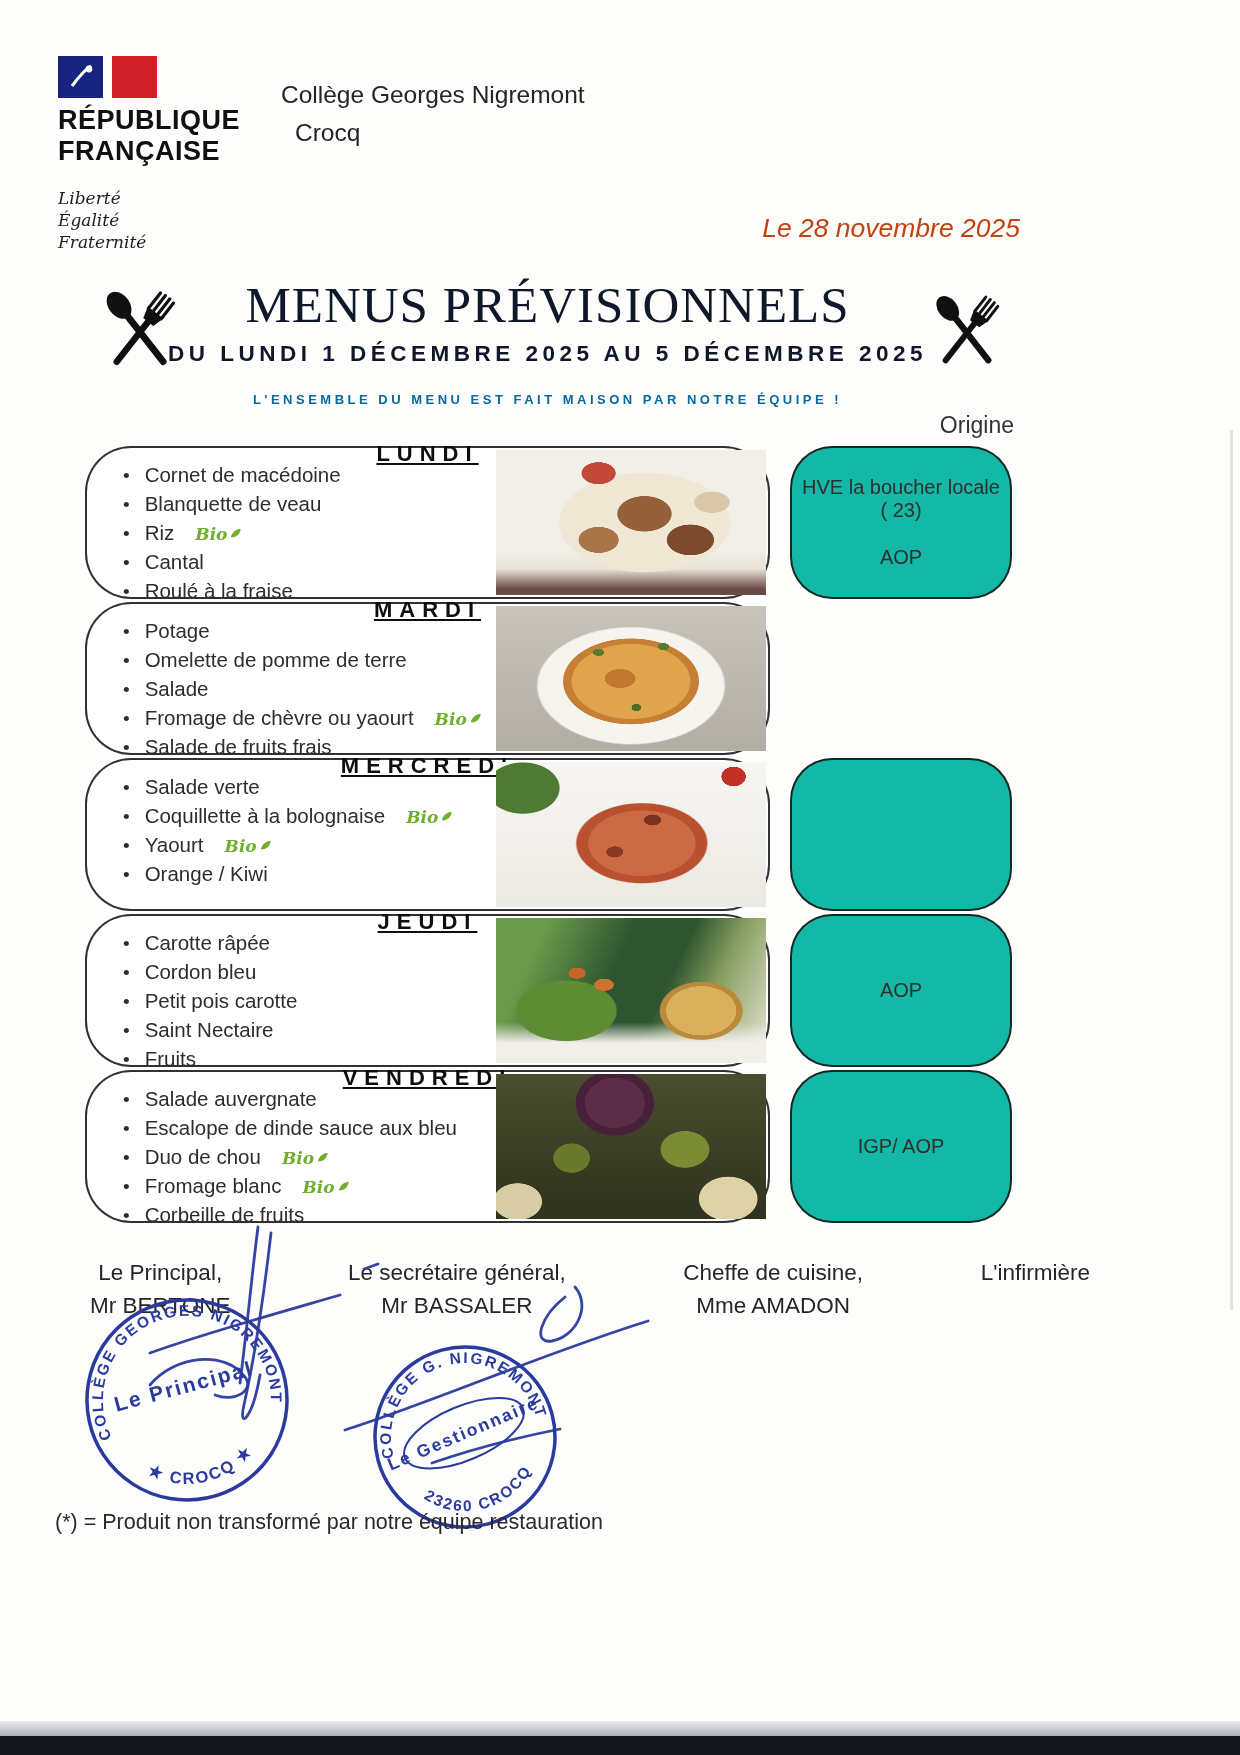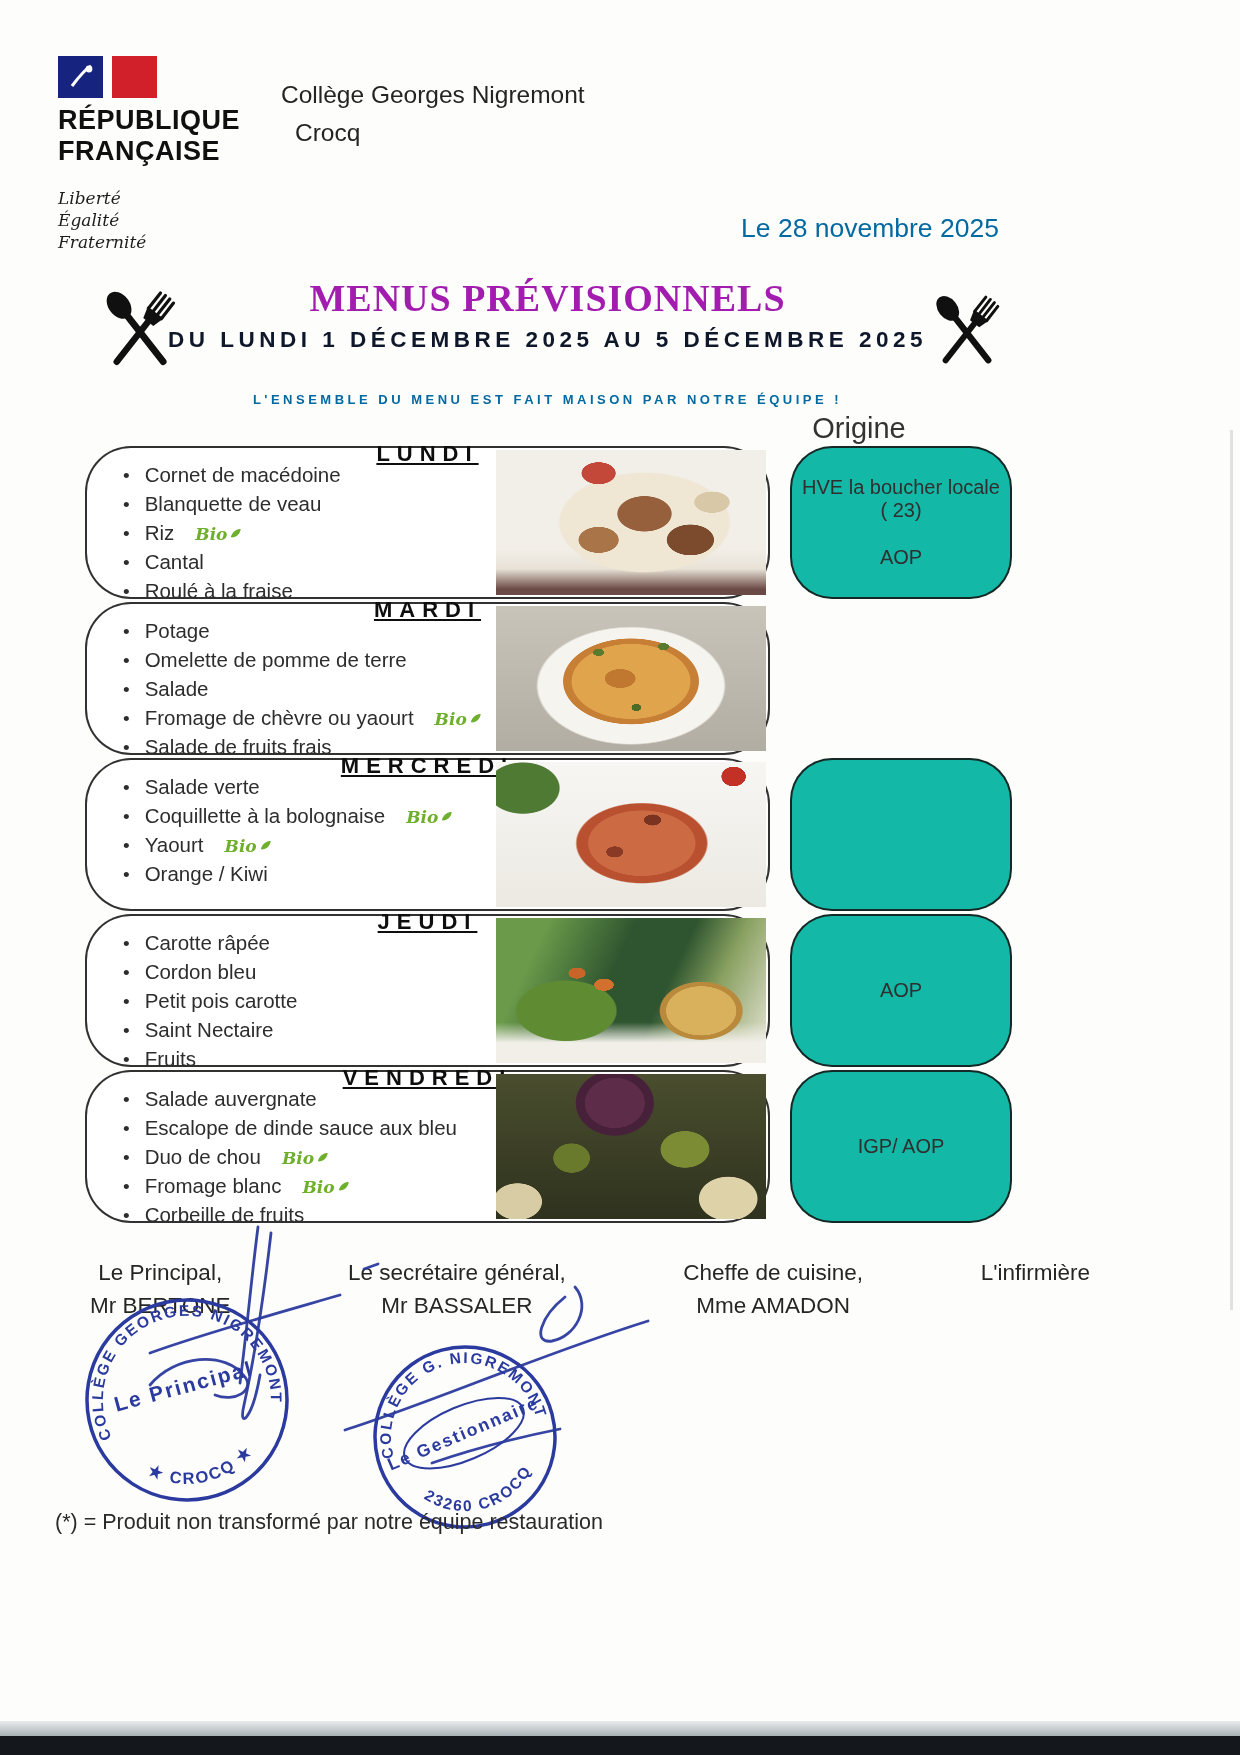--- a/index.html
+++ b/index.html
@@ -17,30 +17,30 @@
   .gov{position:absolute;left:58px;top:56px;width:230px;}
   .flags{display:flex;gap:9px;}
   .flag{width:45px;height:42px;position:relative;}
   .flag-blue{background:#16247f;}
   .flag-red{background:#d1202a;}
   .flag-blue svg{position:absolute;inset:0;}
   .gov-title{margin-top:7px;font-weight:bold;font-size:27px;line-height:31px;letter-spacing:.5px;color:#101010;}
   .motto{margin-top:20px;font-family:"DejaVu Serif",serif;font-style:italic;font-size:17px;line-height:22px;color:#1d1d1d;}
   .school{position:absolute;left:281px;top:76px;font-size:24.5px;line-height:38px;color:#242424;}
   .school-city{margin-left:14px;}
-  .letter-date{position:absolute;left:720px;top:213px;width:300px;text-align:center;font-size:26.5px;color:#0369a1;}
+  .letter-date{position:absolute;left:720px;top:213px;width:300px;text-align:right;font-size:26.5px;color:#c2410c;font-style:italic;}
   
   .title-wrap{position:absolute;left:85px;top:276px;width:925px;text-align:center;}
-  .page-title{font-family:"Liberation Serif",serif;font-weight:bold;font-size:38px;letter-spacing:1px;color:#a21caf;}
+  .page-title{font-family:"Liberation Serif",serif;font-weight:normal;font-size:51px;letter-spacing:1px;color:#0f172a;}
   .page-subtitle{margin-top:7px;font-weight:bold;font-size:22.5px;letter-spacing:4.5px;color:#0f172a;}
   .tagline{position:absolute;left:85px;top:392px;width:925px;text-align:center;font-weight:bold;font-size:13px;letter-spacing:3.5px;color:#0369a1;}
   .utensil{position:absolute;}
   .utensil-left{left:84px;top:282px;width:112px;height:100px;}
   .utensil-right{left:918px;top:287px;width:98px;height:92px;}
-  .origin-header{position:absolute;left:748px;top:412px;width:222px;text-align:center;font-size:29px;color:#333;}
+  .origin-header{position:absolute;left:792px;top:412px;width:222px;text-align:right;font-size:23px;color:#333;}
   
   .menu-grid{position:absolute;left:85px;top:446px;width:930px;}
   .day-row{display:flex;gap:20px;height:153px;margin-bottom:3px;}
   .menu-box{position:relative;flex:0 0 685px;box-sizing:border-box;border:2px solid rgba(20,20,20,.88);border-radius:46px;background:#fff;}
   .day-label{position:absolute;top:-7px;left:0;width:100%;text-align:center;font-weight:bold;font-size:22px;letter-spacing:7px;color:#0e0e0e;text-decoration:underline;}
   .items{list-style:none;margin:15px 0 0;padding:0 0 0 36px;}
   .items li{display:flex;align-items:baseline;gap:15px;margin-bottom:5px;font-size:20.5px;color:#2d2d2d;}
   .bullet{font-size:19px;}
   .bio-badge{font-family:"DejaVu Serif",serif;font-style:italic;font-weight:bold;font-size:17px;color:var(--bio-green);margin-left:6px;white-space:nowrap;}
   .food-photo{position:absolute;top:2px;bottom:2px;right:2px;width:270px;}

